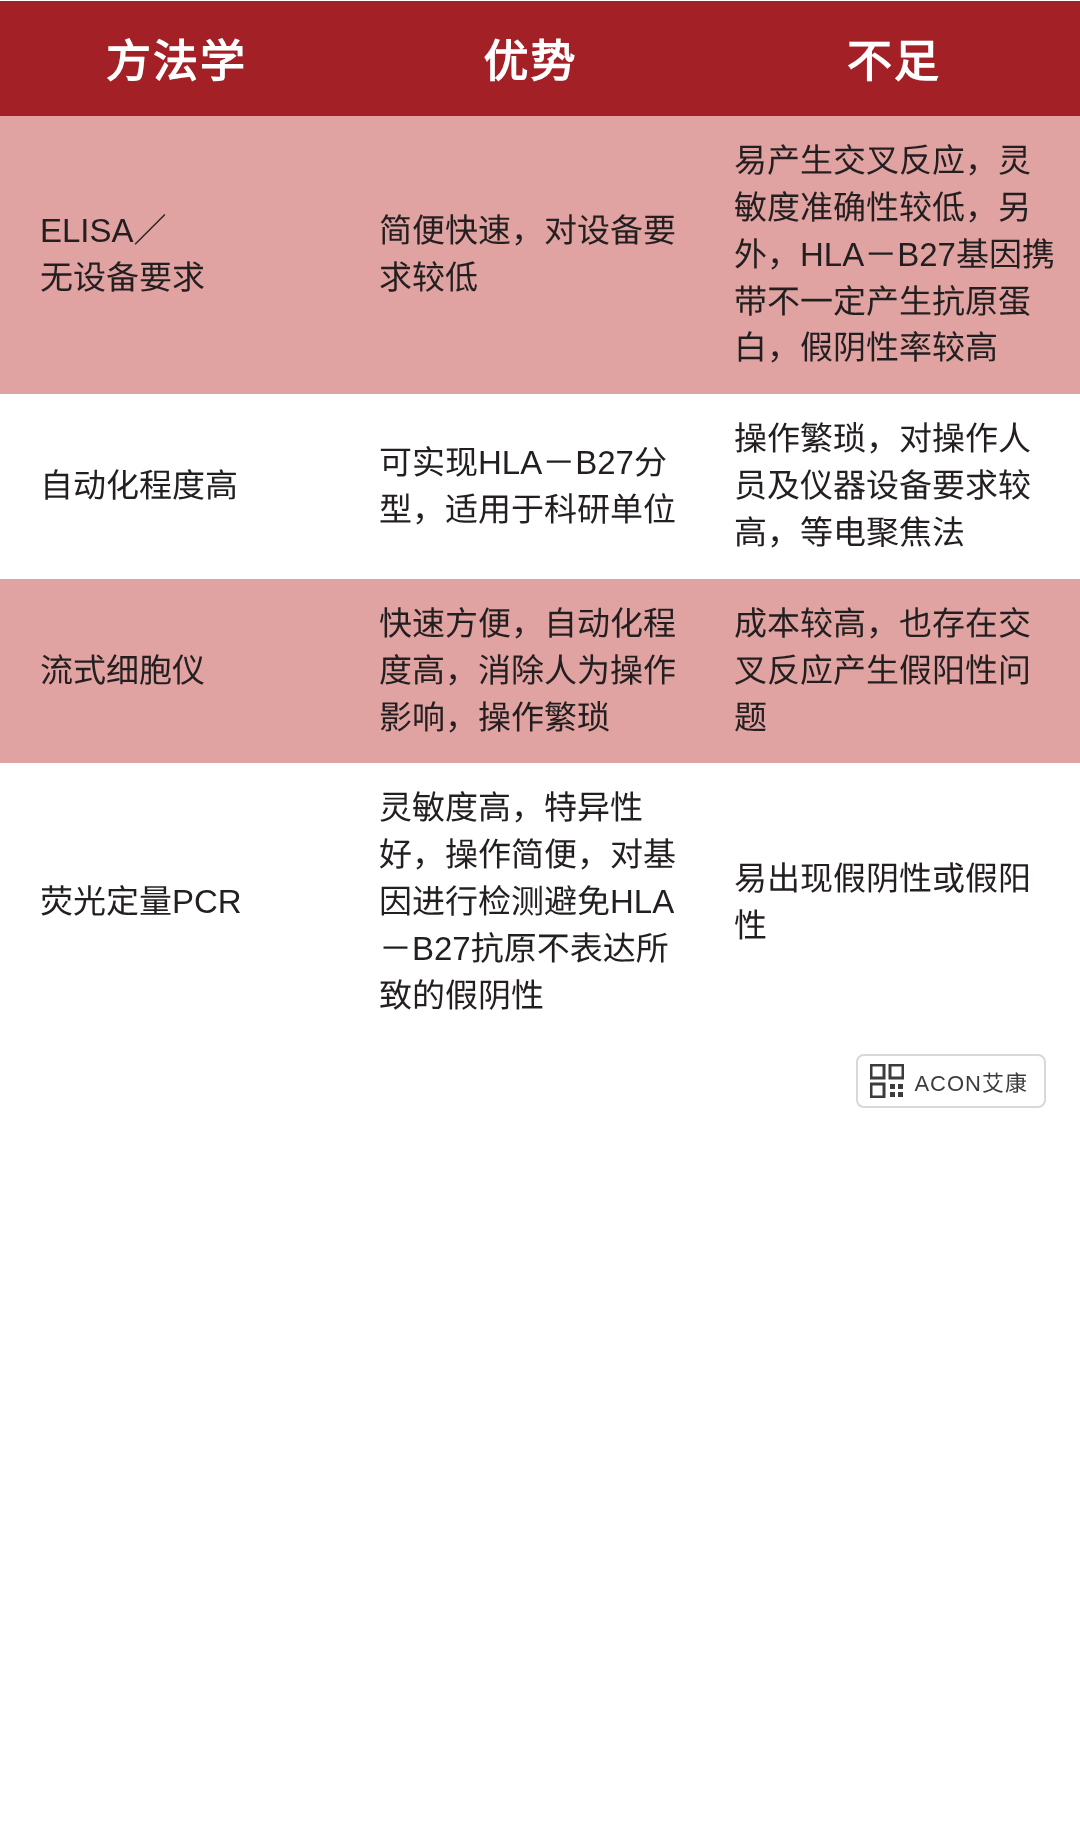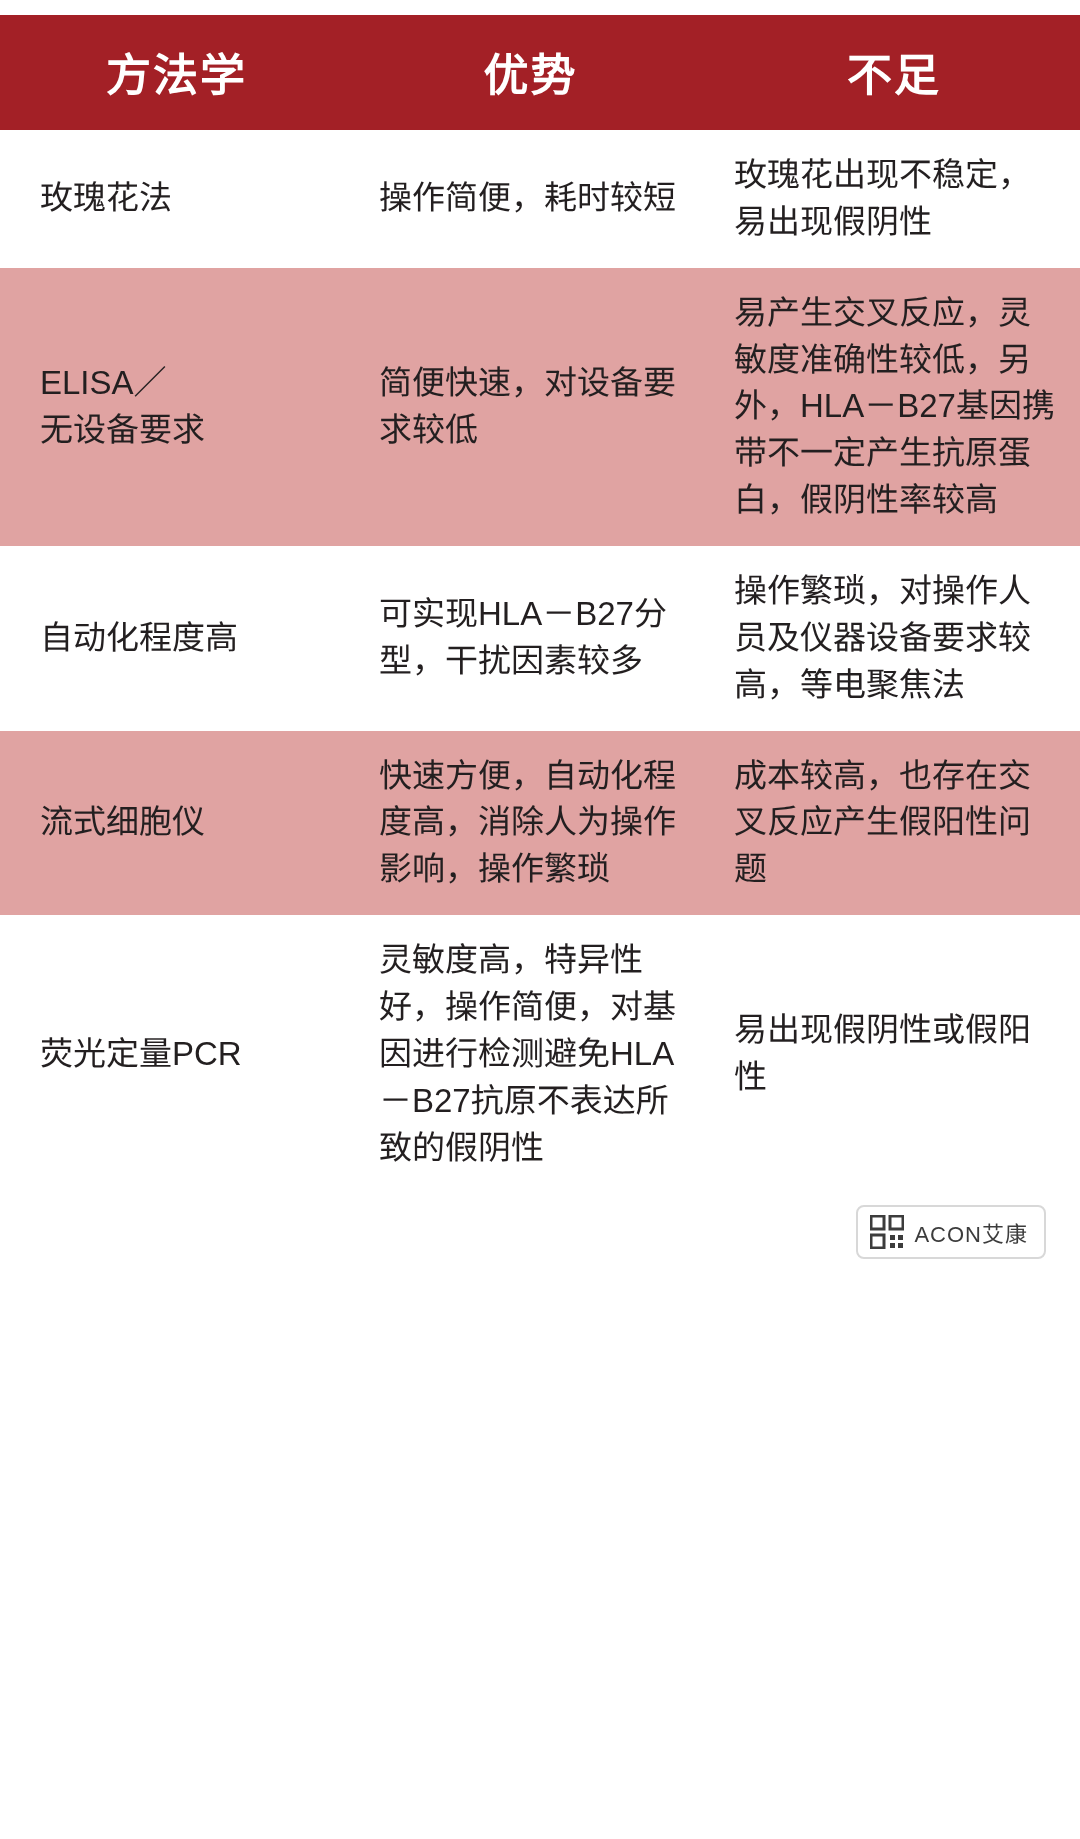--- a/index.html
+++ b/index.html
@@ -14,21 +14,21 @@
     font-family: "Liberation Sans", "DejaVu Sans", sans-serif;
     color: #231f20;
     -webkit-font-smoothing: antialiased;
   }
   .page {
     width: 1072px;
     min-height: 1839px;
     position: relative;
     background: #ffffff;
     box-sizing: border-box;
-    padding: 15px 0 0 0;
+    padding: 1px 0 0 0;
   }
   .table {
     width: 1080px;
     border-collapse: collapse;
     table-layout: fixed;
   }
   .table col.c1 { width: 353px; }
   .table col.c2 { width: 355px; }
   .table col.c3 { width: 372px; }
 
@@ -124,51 +124,40 @@
     <thead>
       <tr>
         <th>方法学</th>
         <th>优势</th>
         <th>不足</th>
       </tr>
     </thead>
     <tbody>
 
 
-      <tr class="plain">
-        <td class="col-method">
-          <span class="cell-text">玫瑰花法</span>
-        </td>
-        <td class="col-adv">
-          <span class="cell-text">操作简便，耗时较短</span>
-        </td>
-        <td class="col-dis">
-          <span class="cell-text">玫瑰花出现不稳定，易出现假阴性</span>
-        </td>
-      </tr>
 
       <tr class="shade">
         <td class="col-method">
           <span class="cell-text">ELISA／
 无设备要求</span>
         </td>
         <td class="col-adv">
           <span class="cell-text">简便快速，对设备要求较低</span>
         </td>
         <td class="col-dis">
           <span class="cell-text">易产生交叉反应，灵敏度准确性较低，另外，HLA－B27基因携带不一定产生抗原蛋白，假阴性率较高</span>
         </td>
       </tr>
 
       <tr class="plain">
         <td class="col-method">
           <span class="cell-text">自动化程度高</span>
         </td>
         <td class="col-adv">
-          <span class="cell-text">可实现HLA－B27分型，干扰因素较多</span>
+          <span class="cell-text">可实现HLA－B27分型，适用于科研单位</span>
         </td>
         <td class="col-dis">
           <span class="cell-text">操作繁琐，对操作人员及仪器设备要求较高，等电聚焦法</span>
         </td>
       </tr>
 
       <tr class="shade">
         <td class="col-method">
           <span class="cell-text">流式细胞仪</span>
         </td>

